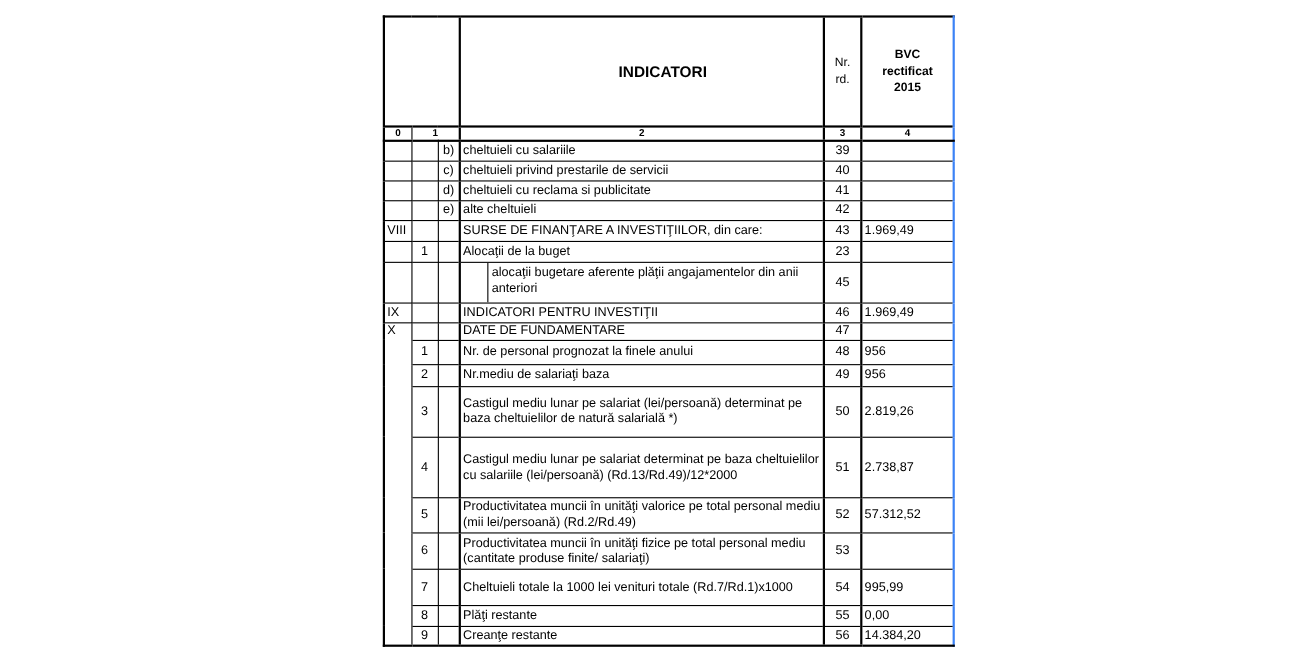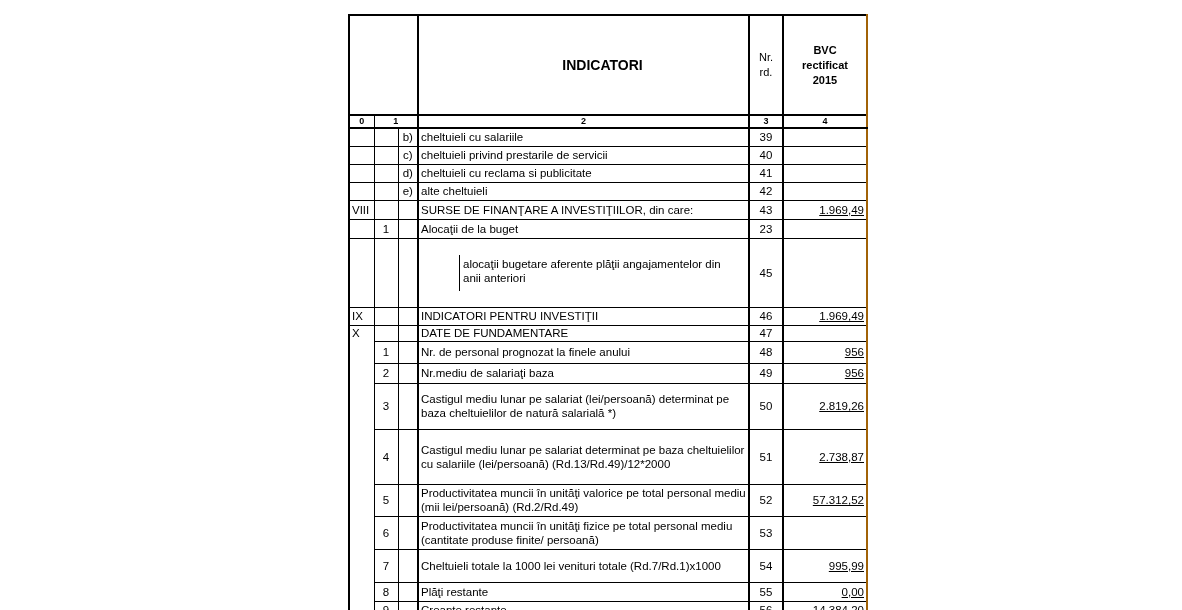--- a/index.html
+++ b/index.html
@@ -1,26 +1,26 @@
 <!DOCTYPE html>
 <html><head>
 <meta charset="utf-8">
 <style>
   html, body { margin: 0; padding: 0; background: #ffffff; }
   body { width: 1182px; height: 610px; position: relative; overflow: hidden; font-family: "Liberation Sans", sans-serif; color: #000; }
   #doc { position: absolute; left: 348px; top: 14px; }
   table { border-collapse: collapse; table-layout: fixed; font-family: "Liberation Sans", sans-serif; font-size: 11.5px; }
   td { border: 1px solid #000; padding: 0 2px; vertical-align: middle; line-height: 14px; overflow: hidden; }
   .b2l { border-left: 2px solid #000; }
-  .b2r { border-right: 2px solid #a16207; }
+  .b2r { border-right: 2px solid #3b82f6; }
   .b2t { border-top: 2px solid #000; }
   .b2b { border-bottom: 2px solid #000; }
   .hdr { font-weight: bold; text-align: center; }
   .ctr { text-align: center; }
-  .rgt { text-align: right; text-decoration: underline; }
+  .rgt { text-align: left; }
   .colnum td { font-size: 9px; font-weight: bold; height: 11px; text-align: center; line-height: 11px; }
   .big { font-size: 14px; padding-left: 40px; }
   .small-hdr { font-size: 11px; line-height: 15px; }
   .nobb { border-bottom: none; }
   .nobt { border-top: none; }
 </style>
 </head>
 <body>
 
 <div id="doc">
@@ -100,21 +100,21 @@
           <td class="ctr">1</td>
           <td class="ctr"></td>
           <td class="b2l">Alocaţii de la buget</td>
           <td class="ctr b2l">23</td>
           <td class="rgt b2l b2r"></td>
         </tr>
         <tr style="height: 36px;">
           <td class="b2l"></td>
           <td class="ctr"></td>
           <td class=""></td>
-          <td class="b2l" style="padding:16px">
+          <td class="b2l" style="padding:0">
             <div style="display:flex;height:100%;min-height:36px">
               <div style="width:24px;border-right:1px solid #000"></div>
               <div style="padding:2px 3px;flex:1">alocaţii bugetare aferente plăţii angajamentelor din anii anteriori</div>
             </div>
           </td>
           <td class="ctr b2l">45</td>
           <td class="rgt b2l b2r"></td>
         </tr>
         <tr style="height: 18px;">
           <td class="b2l">IX</td>
@@ -169,21 +169,21 @@
           <td class="ctr">5</td>
           <td class="ctr"></td>
           <td class="b2l">Productivitatea muncii în unităţi valorice pe total personal mediu (mii lei/persoană) (Rd.2/Rd.49)</td>
           <td class="ctr b2l">52</td>
           <td class="rgt b2l b2r">57.312,52</td>
         </tr>
         <tr style="height: 33px;">
           <td class="b2l nobt nobb"></td>
           <td class="ctr">6</td>
           <td class="ctr"></td>
-          <td class="b2l">Productivitatea muncii în unităţi fizice pe total personal mediu (cantitate produse finite/ persoană)</td>
+          <td class="b2l">Productivitatea muncii în unităţi fizice pe total personal mediu (cantitate produse finite/ salariaţi)</td>
           <td class="ctr b2l">53</td>
           <td class="rgt b2l b2r"></td>
         </tr>
         <tr style="height: 33px;">
           <td class="b2l nobt nobb"></td>
           <td class="ctr">7</td>
           <td class="ctr"></td>
           <td class="b2l">Cheltuieli totale la 1000 lei venituri totale (Rd.7/Rd.1)x1000</td>
           <td class="ctr b2l">54</td>
           <td class="rgt b2l b2r">995,99</td>

